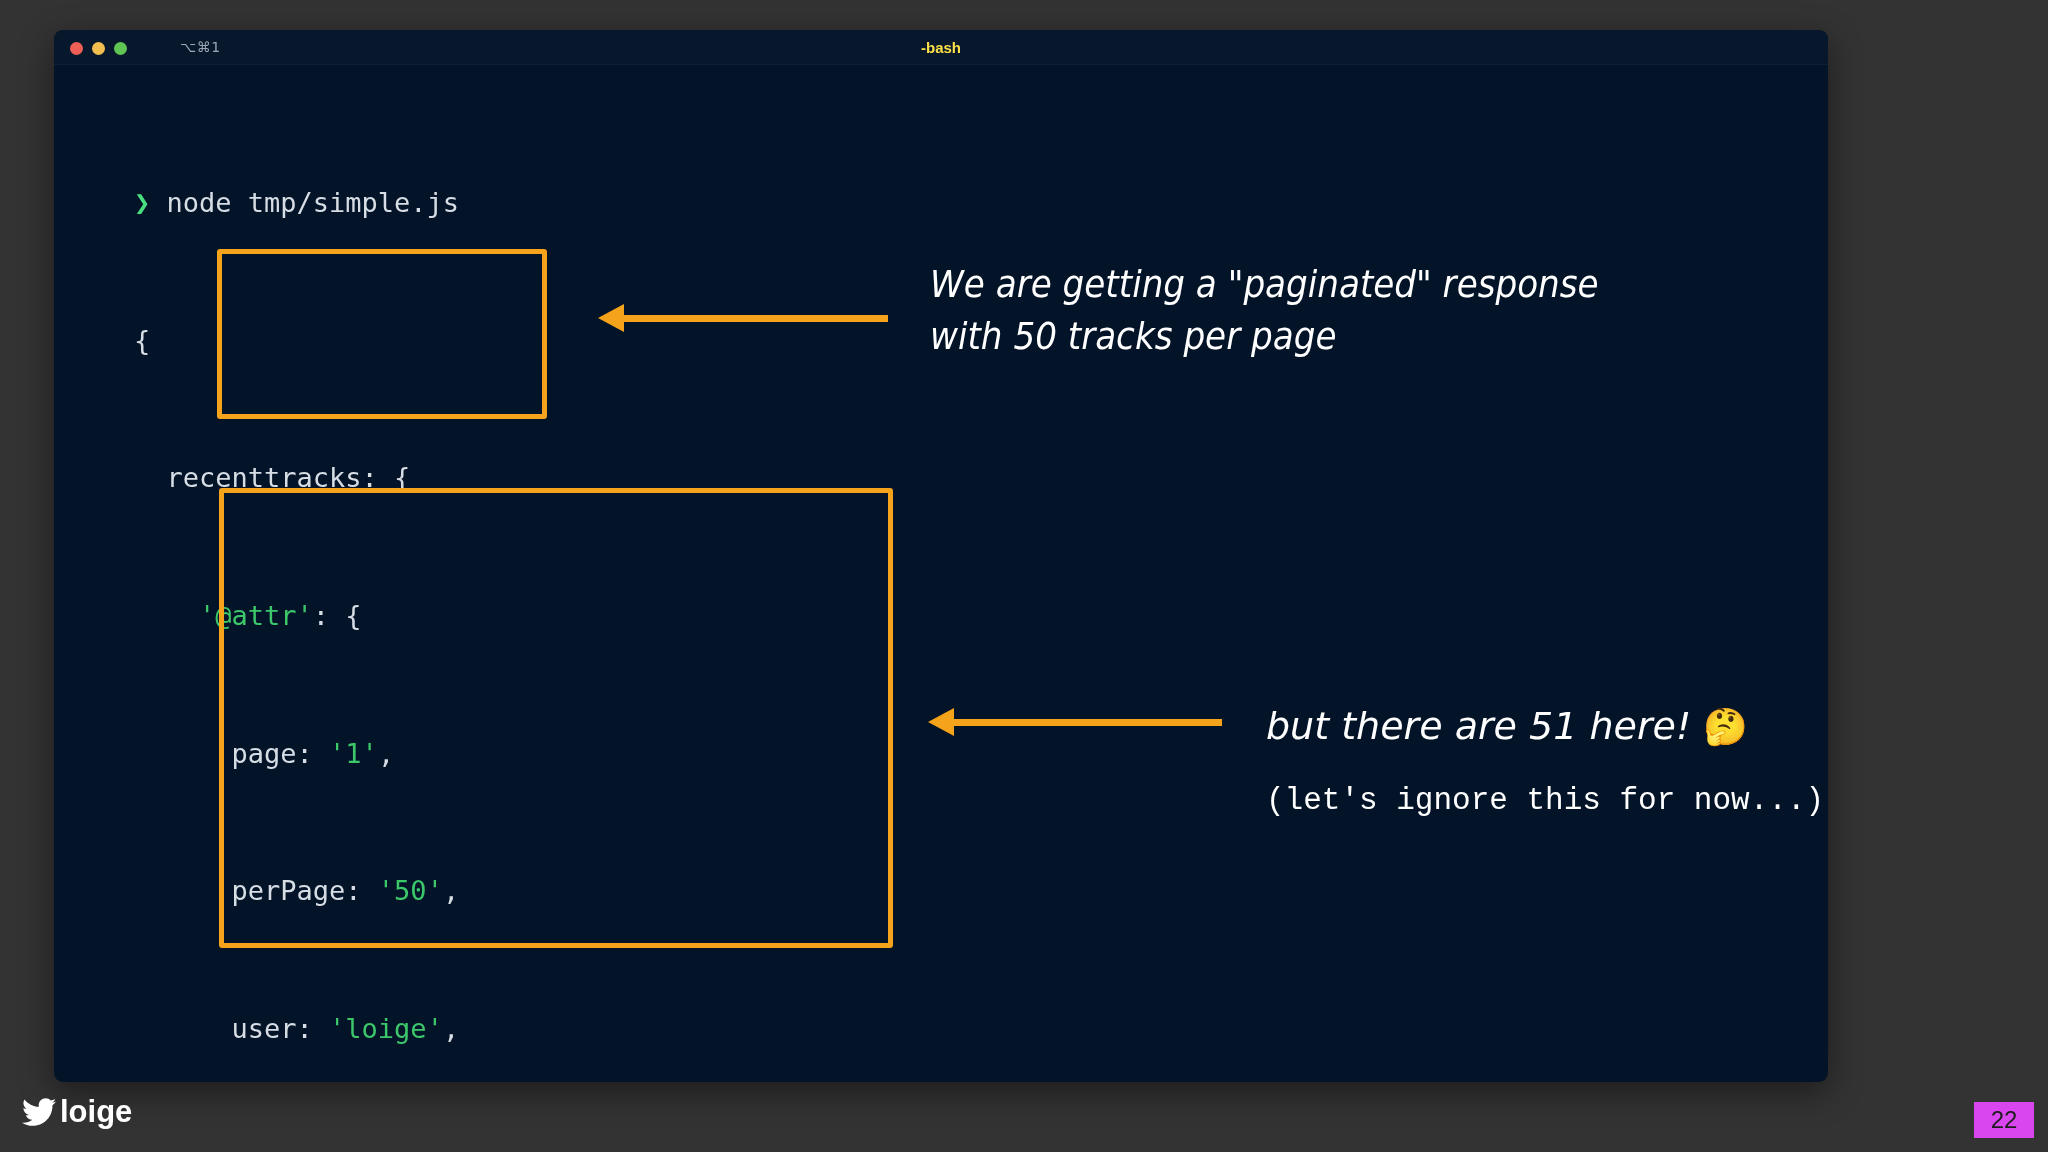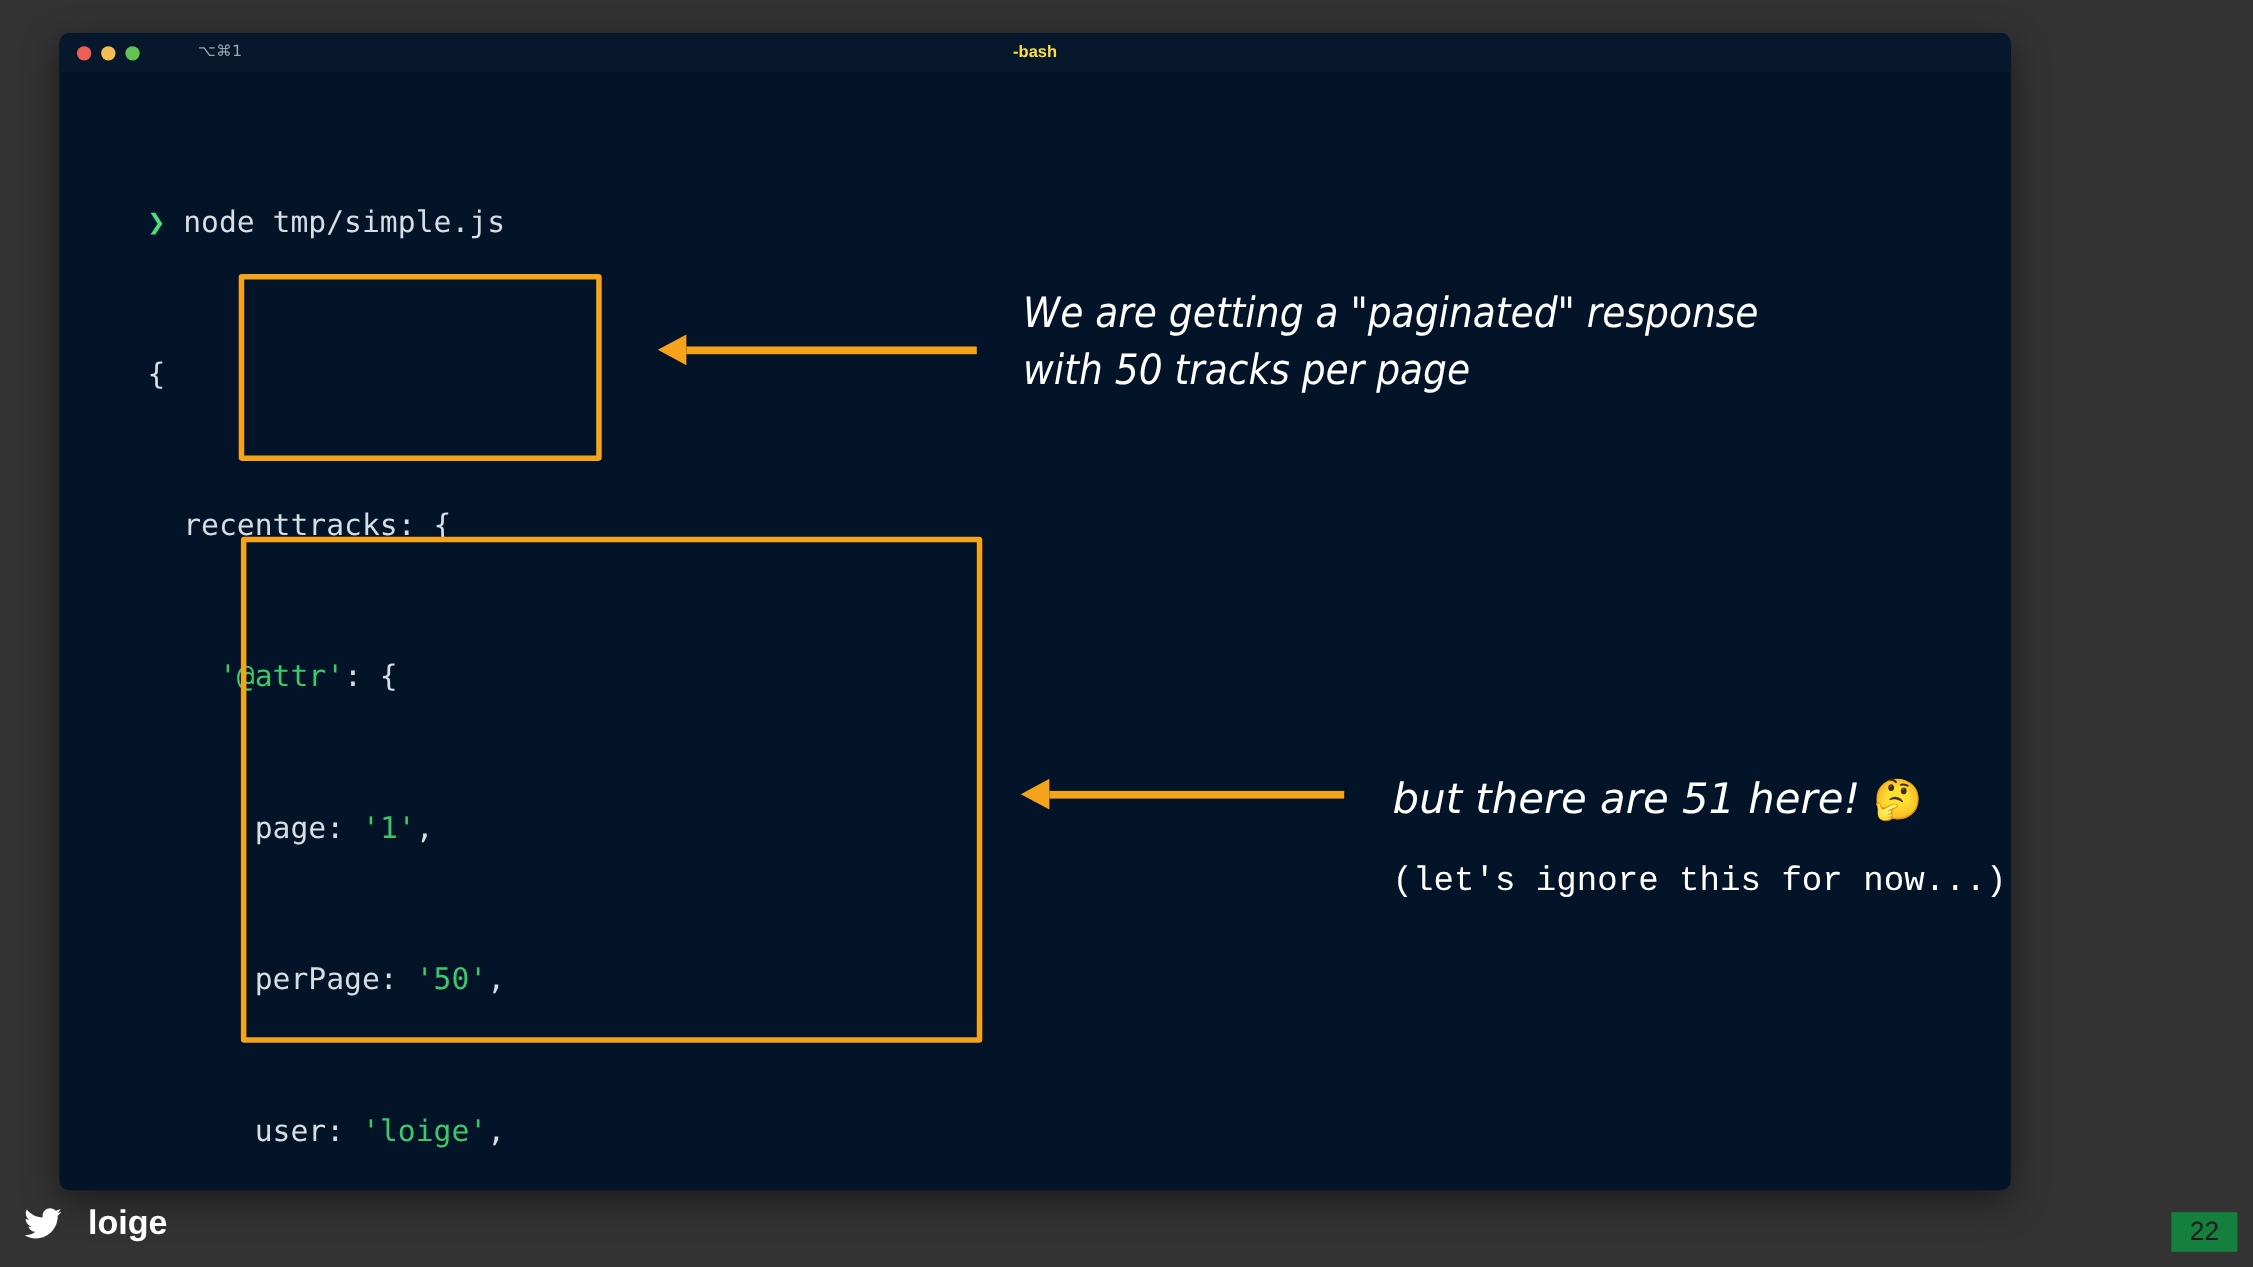--- a/index.html
+++ b/index.html
@@ -168,36 +168,36 @@
     white-space: nowrap;
   }
 
   
   #footer-handle {
     position: absolute;
     left: 22px;
     bottom: 22px;
     display: flex;
     align-items: center;
-    gap: 24px;
+    gap: 4px;
   }
   #twitter-icon svg { display: block; }
   #footer-handle-text {
     font-size: 31px;
     font-weight: bold;
     color: #ffffff;
     font-family: "Liberation Sans", sans-serif;
   }
   #page-badge {
     position: absolute;
     right: 14px;
     bottom: 14px;
     min-width: 44px;
     height: 36px;
-    background: #15803d;
+    background: #d946ef;
     color: #1c1c1c;
     font-size: 24px;
     display: flex;
     align-items: center;
     justify-content: center;
     padding: 0 8px;
     font-family: "Liberation Sans", sans-serif;
   }
 </style>
 </head>

